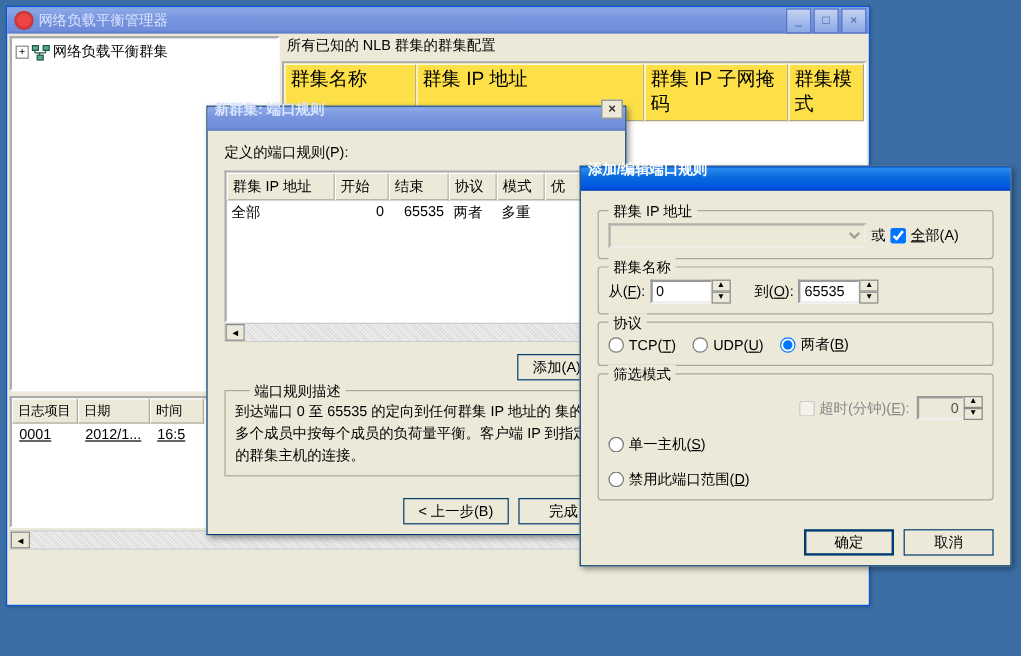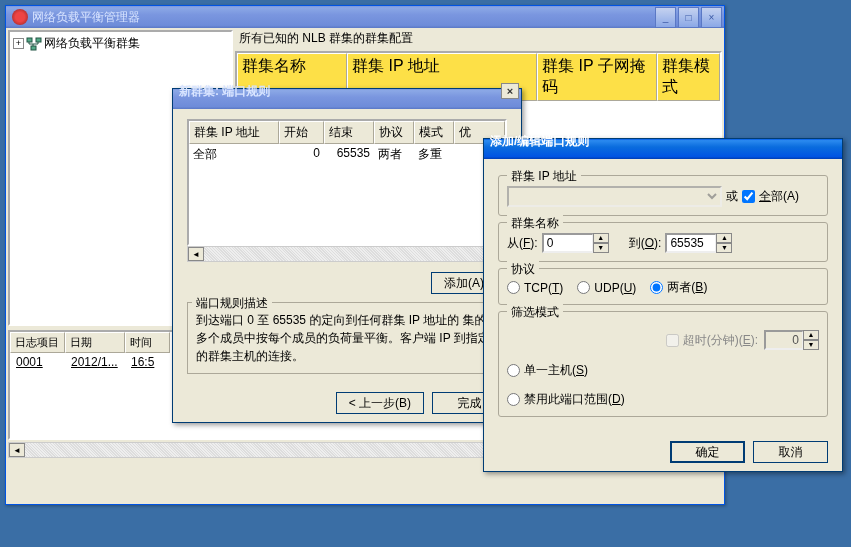--- a/index.html
+++ b/index.html
@@ -47,21 +47,21 @@
 .spin input { border: 2px inset #eee; background: #fff; width: 52px; height: 20px; font-size: 12px; padding: 0 3px; text-align: left; }
 .spinbtns { display: flex; flex-direction: column; margin-left: -1px; }
 .spinbtns .sp { width: 16px; height: 10px; background: #ece9d8; border: 1px solid #888; font-size: 7px; line-height: 8px; text-align: center; cursor: pointer; }
 .rulestbl { border: 2px inset #fff; background: #fff; }
 .rulestbl .hdr { display: flex; background: #ece9d8; }
 .rulestbl .hdr .col { border: 1px solid; border-color: #fff #aca899 #aca899 #fff; padding: 2px 4px; font-size: 12px; cursor: pointer; }
 .rulestbl .body { height: 100px; }
 .rulestbl .row { display: flex; padding: 1px 0; }
 .rulestbl .cell { padding: 1px 4px; overflow: hidden; white-space: nowrap; }
 .desc { border: 1px solid #aca899; padding: 8px; margin-top: 8px; position: relative; }
-.desc .legend { position: absolute; top: -8px; left: 4px; background: #ece9d8; padding: 0 4px; }
+.desc .legend { position: absolute; top: -8px; left: 20px; background: #ece9d8; padding: 0 4px; }
 .btnrow { display: flex; gap: 8px; justify-content: flex-end; padding: 8px 14px; }
 label { cursor: pointer; }
 u { text-decoration: underline; }
 .rline { display: flex; align-items: center; gap: 4px; }
 .scrollbar-h { height: 16px; background: #e8e4d8; border: 1px solid #ccc; margin: 0 2px 2px 2px; display: flex; align-items: stretch; }
 .scrollbar-h .arrow { width: 16px; background: #ece9d8; border: 1px solid #888; display: flex; align-items: center; justify-content: center; font-size: 8px; cursor: pointer; }
 .scrollbar-h .track { flex: 1; background: repeating-linear-gradient(45deg, #eee, #eee 1px, #ddd 1px, #ddd 2px); }
 </style>
 </head>
 <body>
@@ -127,20 +127,21 @@
     </div>
   </div>
 </div>
 
 <div class="dlg" style="left:172px; top:88px; width:350px;">
   <div class="dlg-title inactive">
     <span class="title">新群集:  端口规则</span>
     <span class="dlgx">×</span>
   </div>
   <div class="dlg-body">
+    <div style="margin-bottom:6px">定义的端口规则(P):</div>
     <div class="rulestbl">
       <div class="hdr">
         <div class="col" style="width:90px">群集 IP 地址</div>
         <div class="col" style="width:45px">开始</div>
         <div class="col" style="width:50px">结束</div>
         <div class="col" style="width:40px">协议</div>
         <div class="col" style="width:40px">模式</div>
         <div class="col" style="flex:1">优</div>
       </div>
       <div class="body">

